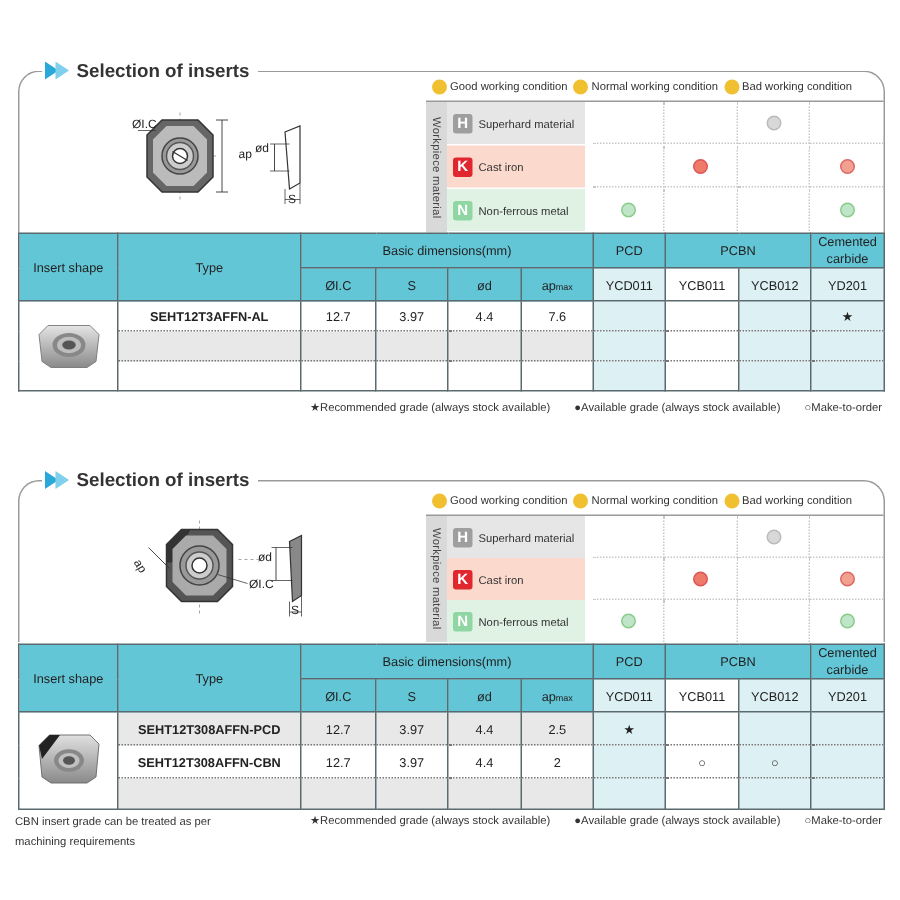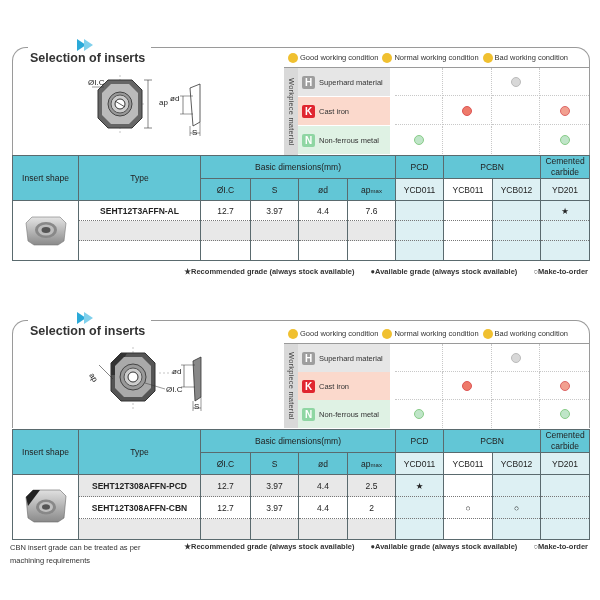--- a/index.html
+++ b/index.html
@@ -1,19 +1,19 @@
 <!DOCTYPE html>
 <html><head>
 <meta charset="utf-8">
 <style>
   * { box-sizing: border-box; margin: 0; padding: 0; }
   body { width: 600px; height: 600px; background: #ffffff; font-family: "Liberation Sans", sans-serif; color: #222; position: relative; overflow: hidden; }
   .section { position: absolute; left: 0; width: 600px; }
   .frame { position: absolute; left: 12px; width: 578px; border-top: 1px solid #9a9a9a; border-left: 1px solid #9a9a9a; border-right: 1px solid #9a9a9a; border-radius: 14px 14px 0 0; }
-  .title-wrap { position: absolute; left: 28px; background: #fff; padding: 0 6px 0 2px; display: flex; align-items: center; height: 16px; flex-direction: column; }
+  .title-wrap { position: absolute; left: 28px; background: #fff; padding: 0 6px 0 2px; display: flex; align-items: center; height: 16px; }
   .title-arrow { display: inline-block; width: 18px; height: 12px; position: relative; margin-right: 3px; }
   .title-arrow svg { display: block; }
   .title-text { font-size: 12.5px; font-weight: bold; color: #333; }
   .diagram { position: absolute; }
   .legend-top { position: absolute; left: 288px; font-size: 7.5px; color: #333; display: flex; align-items: center; white-space: nowrap; }
   .legend-top .item { display: flex; align-items: flex-start; margin-right: 4px; }
   .face { display: inline-block; width: 10px; height: 10px; border-radius: 50%; background: #f1c232; margin-right: 2px; position: relative; }
   .mat-side { position: absolute; left: 284px; width: 14px; background: #d9d9d9; display: flex; align-items: center; justify-content: center; }
   .mat-side span { writing-mode: vertical-rl; font-size: 7.5px; color: #444; letter-spacing: 0.2px; }
   .mat-row { position: absolute; left: 298px; height: 28px; display: flex; align-items: center; font-size: 7.5px; color: #333; }
@@ -26,21 +26,21 @@
   .tbl th { background: #62c6d6; font-weight: normal; color: #222; }
   .tbl th.grade { background: #ddf0f3; }
   .tbl th.grade-w { background: #ffffff; }
   .tbl td { border-top: 1px dotted #777; border-bottom: 1px dotted #777; }
   .tbl td.type { font-weight: bold; font-size: 8.5px; }
   .tbl td.cg { background: #ddf0f3; }
   .tbl tr.gray td.dim, .tbl tr.gray td.type { background: #e8e8e8; }
   .tbl td.shape { border-bottom: 1px solid #5a6a6e; background: #fff; }
   .sub { font-size: 6px; }
   .footer { position: absolute; font-size: 7.5px; color: #333; white-space: nowrap; }
-  .footer span { margin-left: 14px; font-weight: bold; }
+  .footer span { margin-left: 14px; }
   .note { position: absolute; left: 10px; font-size: 7.5px; color: #333; line-height: 13px; }
 </style>
 </head>
 <body>
 
 <div class="section" style="top:0;">
   <div class="frame" style="top:47px;height:108px;"></div>
   <div class="title-wrap" style="top:39px;">
     <span class="title-arrow">
       <svg width="18" height="12" viewBox="0 0 18 12">

